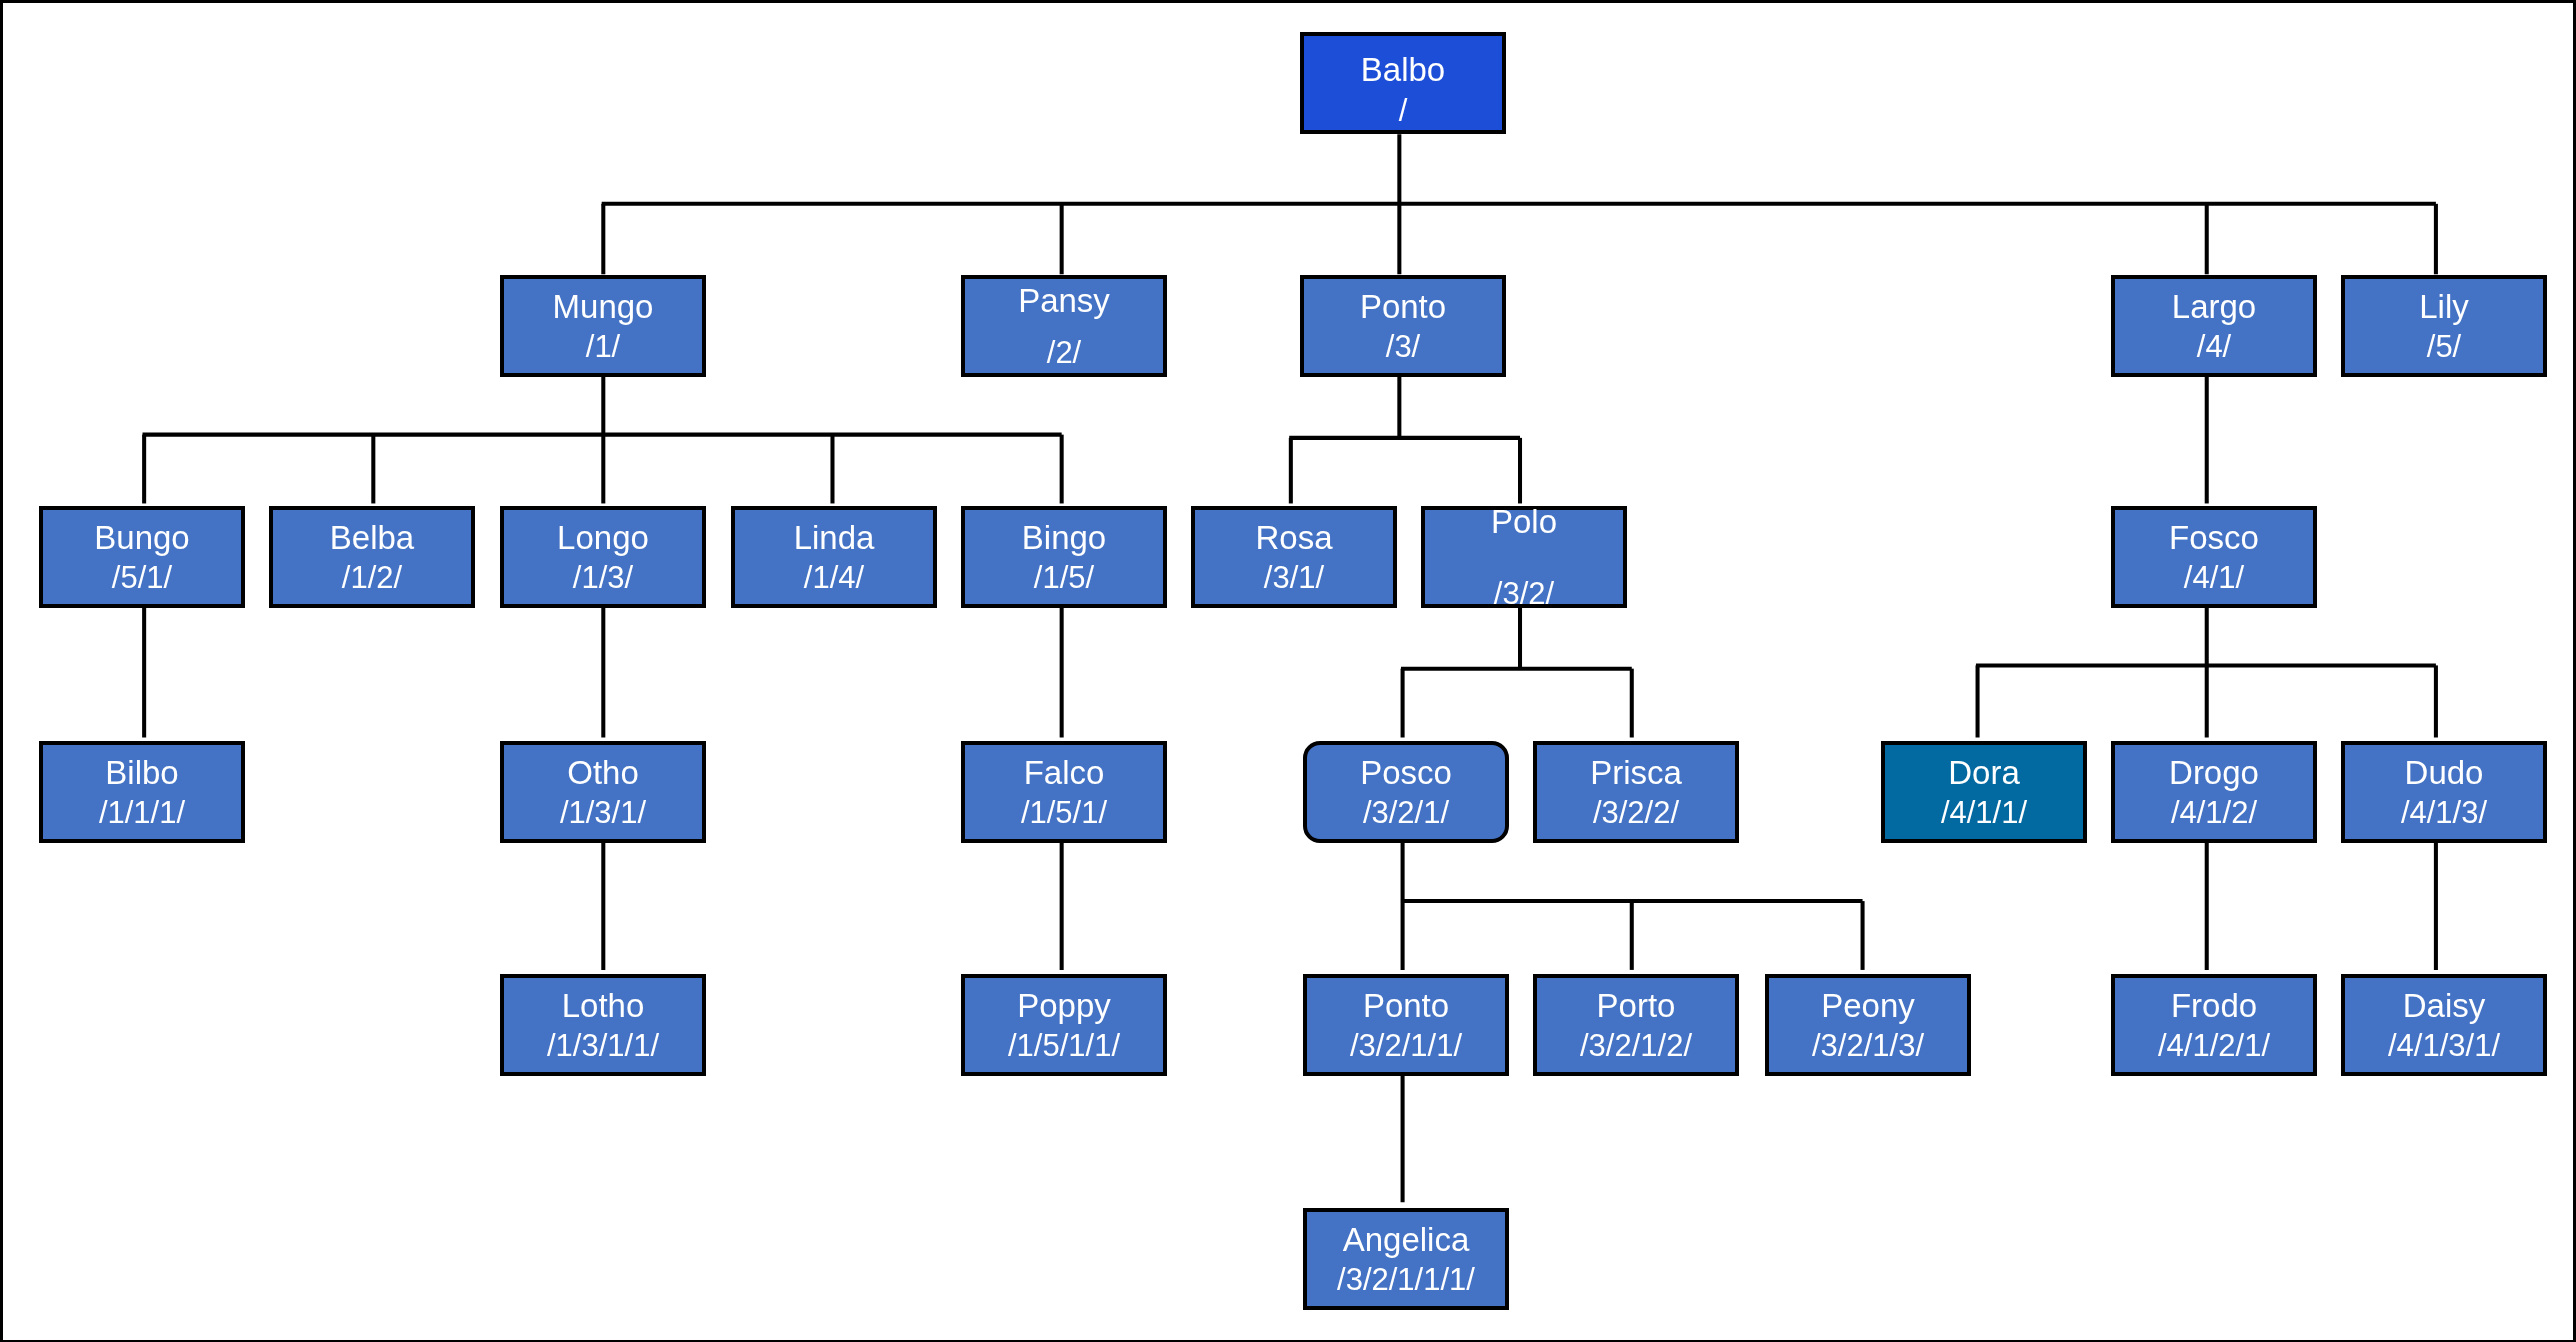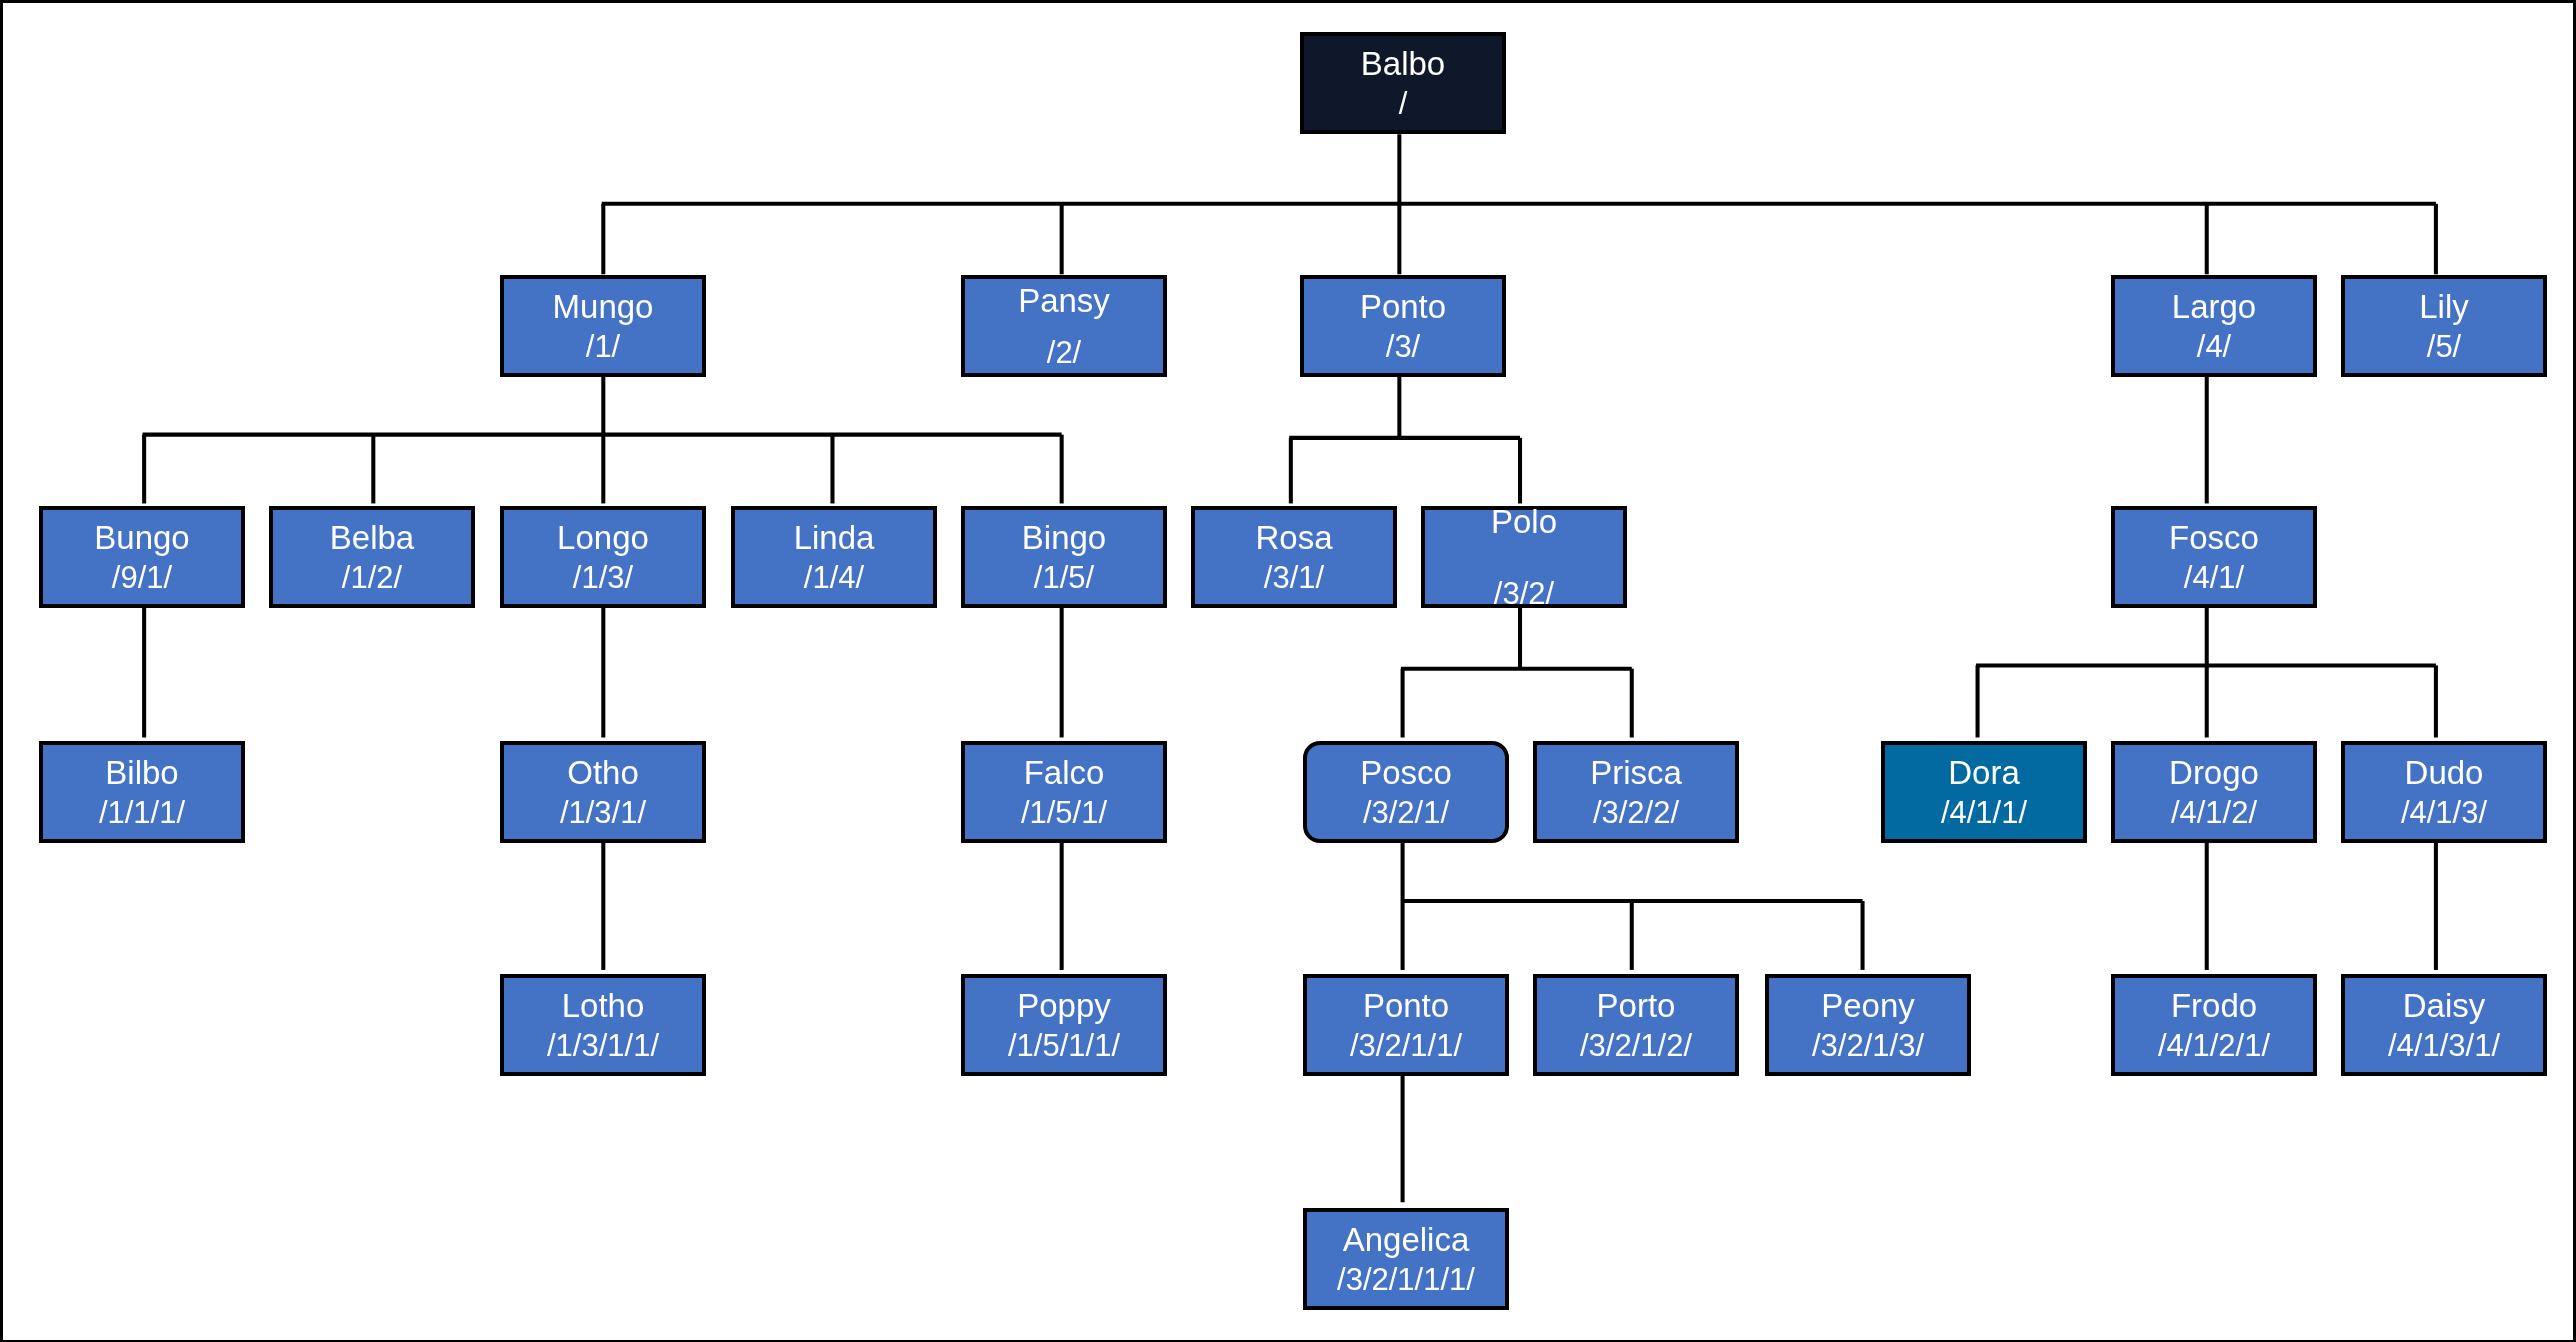--- a/index.html
+++ b/index.html
@@ -81,21 +81,21 @@
       <line x1="1723" y1="1109" x2="2293" y2="1109" stroke="#000000" stroke-width="5"></line>
       <line x1="2008" y1="1109" x2="2008" y2="1194" stroke="#000000" stroke-width="5"></line>
       <line x1="2293" y1="1109" x2="2293" y2="1194" stroke="#000000" stroke-width="5"></line>
       <line x1="738" y1="1033" x2="738" y2="1194" stroke="#000000" stroke-width="5"></line>
       <line x1="1304" y1="1033" x2="1304" y2="1194" stroke="#000000" stroke-width="5"></line>
       <line x1="2718" y1="1033" x2="2718" y2="1194" stroke="#000000" stroke-width="5"></line>
       <line x1="3001" y1="1033" x2="3001" y2="1194" stroke="#000000" stroke-width="5"></line>
       <line x1="1725" y1="1320" x2="1725" y2="1481" stroke="#000000" stroke-width="5"></line>
     </svg>
   <div class="nodes-layer" id="nodes">
-      <div class="node" style="left: 1297px; top: 29px; background: #0f172a; border-color: rgb(0, 0, 0); color: rgb(255, 255, 255);">
+      <div class="node" style="left: 1297px; top: 29px; background: #1d4ed8; border-color: rgb(0, 0, 0); color: rgb(255, 255, 255); justify-content: flex-end;">
         <span class="name">Balbo</span>
         <span class="path">/</span>
       </div>
       <div class="node" style="left: 497px; top: 272px; background: rgb(68, 114, 196); border-color: rgb(0, 0, 0); color: rgb(255, 255, 255);">
         <span class="name">Mungo</span>
         <span class="path">/1/</span>
       </div>
       <div class="node" style="left: 958px; top: 272px; background: rgb(68, 114, 196); border-color: rgb(0, 0, 0); color: rgb(255, 255, 255); gap: 12px;">
         <span class="name">Pansy</span>
         <span class="path">/2/</span>
@@ -107,21 +107,21 @@
       <div class="node" style="left: 2108px; top: 272px; background: rgb(68, 114, 196); border-color: rgb(0, 0, 0); color: rgb(255, 255, 255);">
         <span class="name">Largo</span>
         <span class="path">/4/</span>
       </div>
       <div class="node" style="left: 2338px; top: 272px; background: rgb(68, 114, 196); border-color: rgb(0, 0, 0); color: rgb(255, 255, 255);">
         <span class="name">Lily</span>
         <span class="path">/5/</span>
       </div>
       <div class="node" style="left: 36px; top: 503px; background: rgb(68, 114, 196); border-color: rgb(0, 0, 0); color: rgb(255, 255, 255);">
         <span class="name">Bungo</span>
-        <span class="path">/9/1/</span>
+        <span class="path">/5/1/</span>
       </div>
       <div class="node" style="left: 266px; top: 503px; background: rgb(68, 114, 196); border-color: rgb(0, 0, 0); color: rgb(255, 255, 255); text-align: right;">
         <span class="name">Belba</span>
         <span class="path">/1/2/</span>
       </div>
       <div class="node" style="left: 497px; top: 503px; background: rgb(68, 114, 196); border-color: rgb(0, 0, 0); color: rgb(255, 255, 255);">
         <span class="name">Longo</span>
         <span class="path">/1/3/</span>
       </div>
       <div class="node" style="left: 728px; top: 503px; background: rgb(68, 114, 196); border-color: rgb(0, 0, 0); color: rgb(255, 255, 255);">

